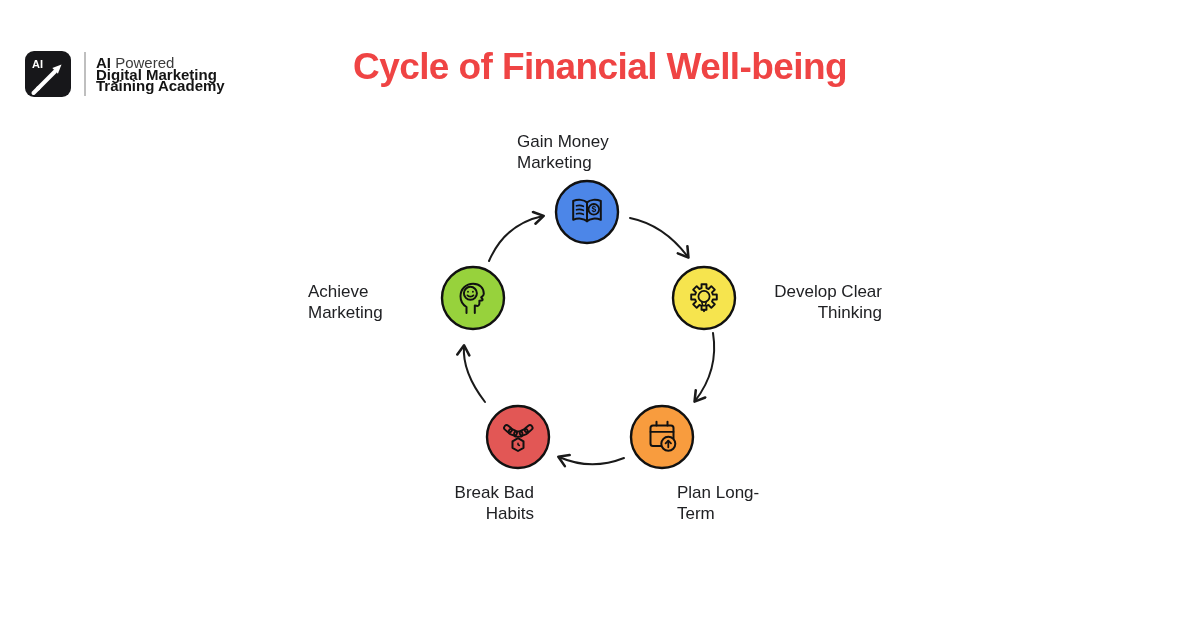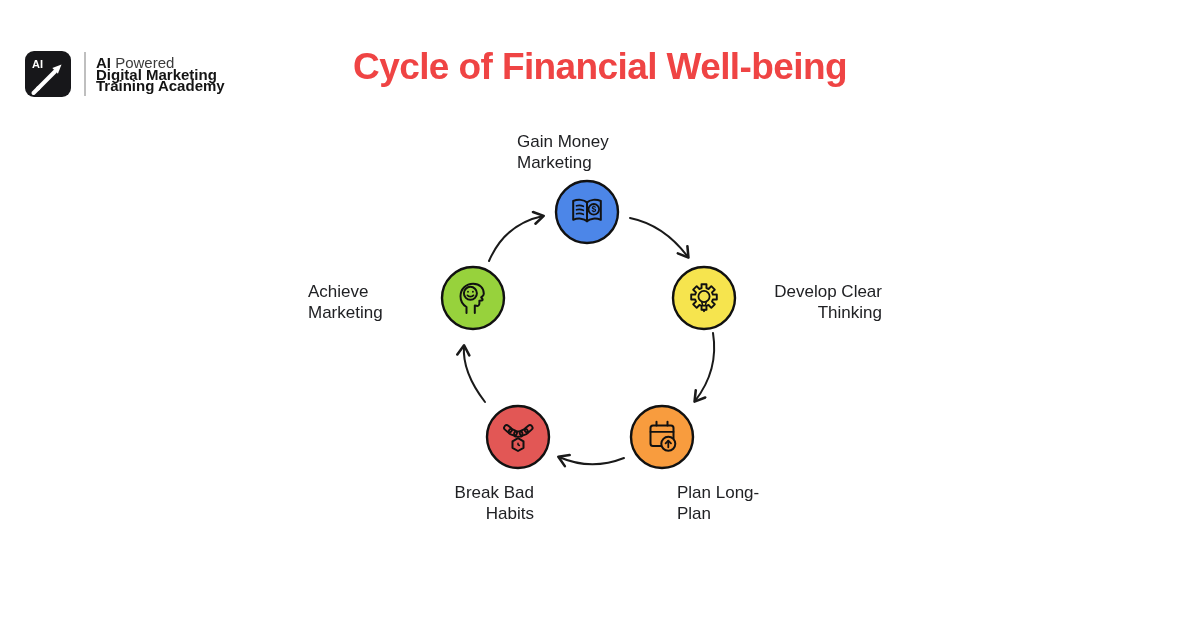--- a/index.html
+++ b/index.html
@@ -140,21 +140,21 @@
 <div class="node-label lbl-gain">
   <span>Gain Money</span>
   <span>Marketing</span>
 </div>
 <div class="node-label lbl-develop">
   <span>Develop Clear</span>
   <span>Thinking</span>
 </div>
 <div class="node-label lbl-plan">
   <span>Plan Long-</span>
-  <span>Plan</span>
+  <span>Term</span>
 </div>
 <div class="node-label lbl-break">
   <span>Break Bad</span>
   <span>Habits</span>
 </div>
 <div class="node-label lbl-achieve">
   <span>Achieve</span>
   <span>Marketing</span>
 </div>
 

